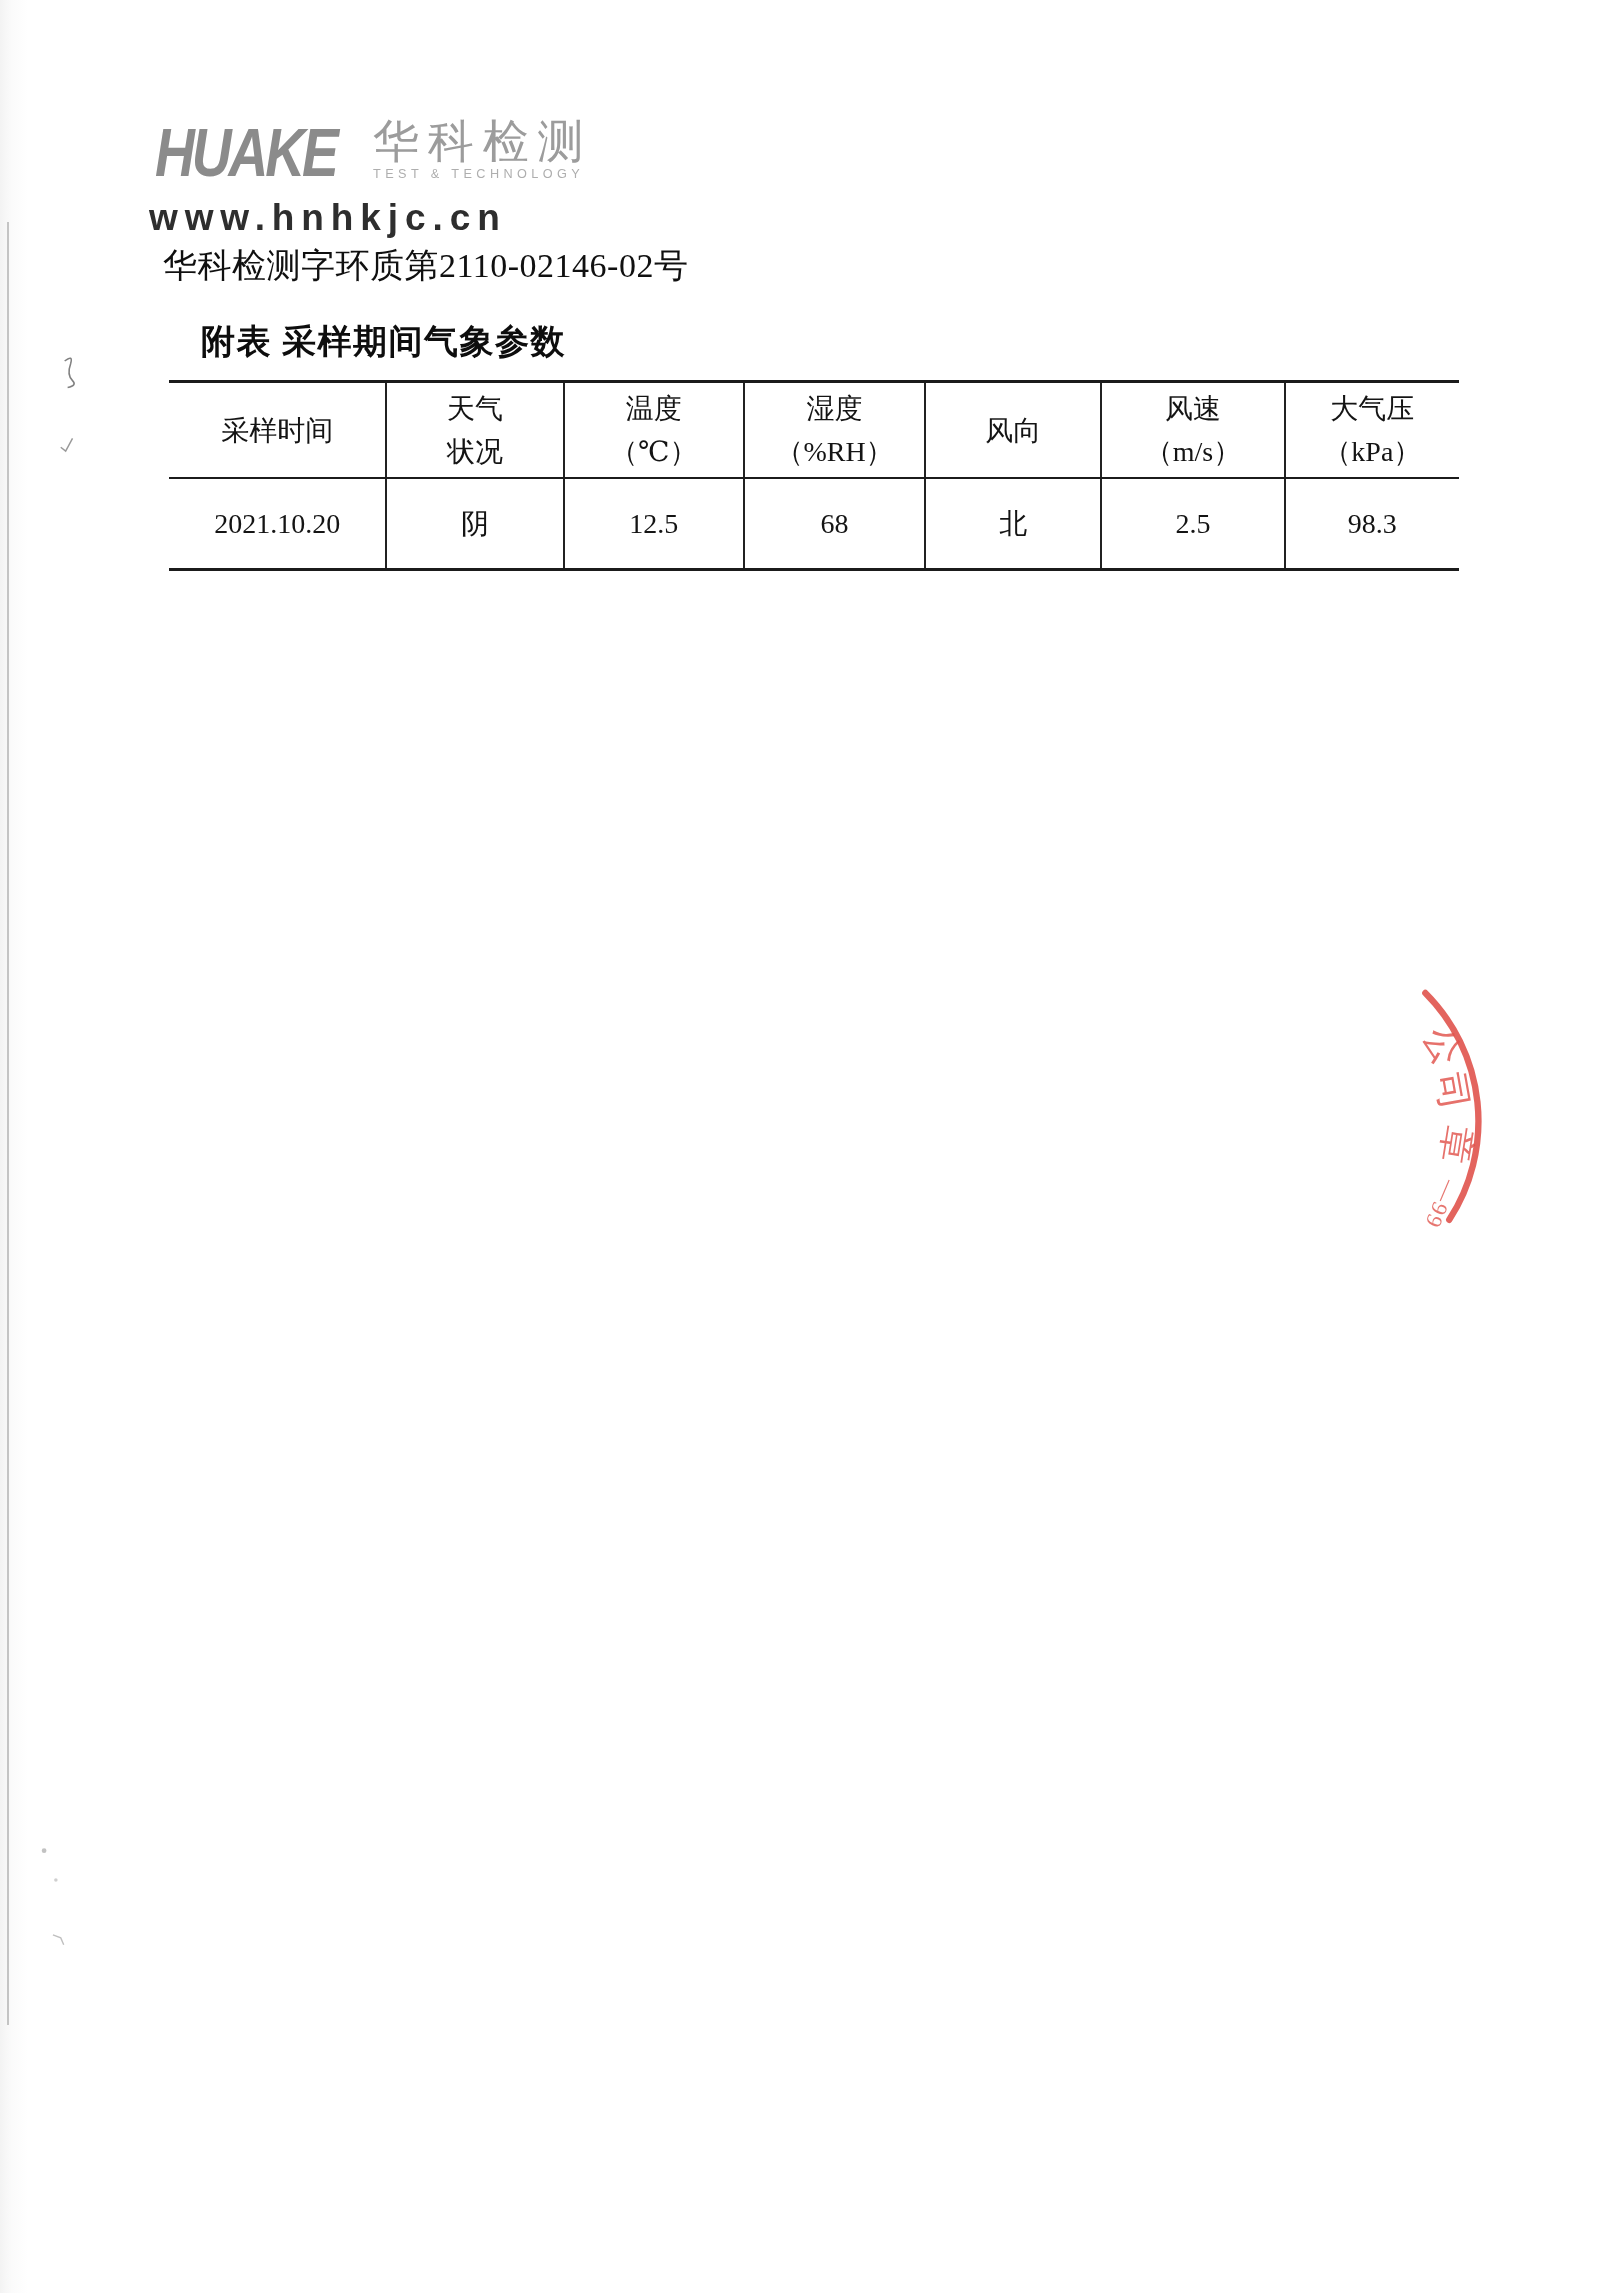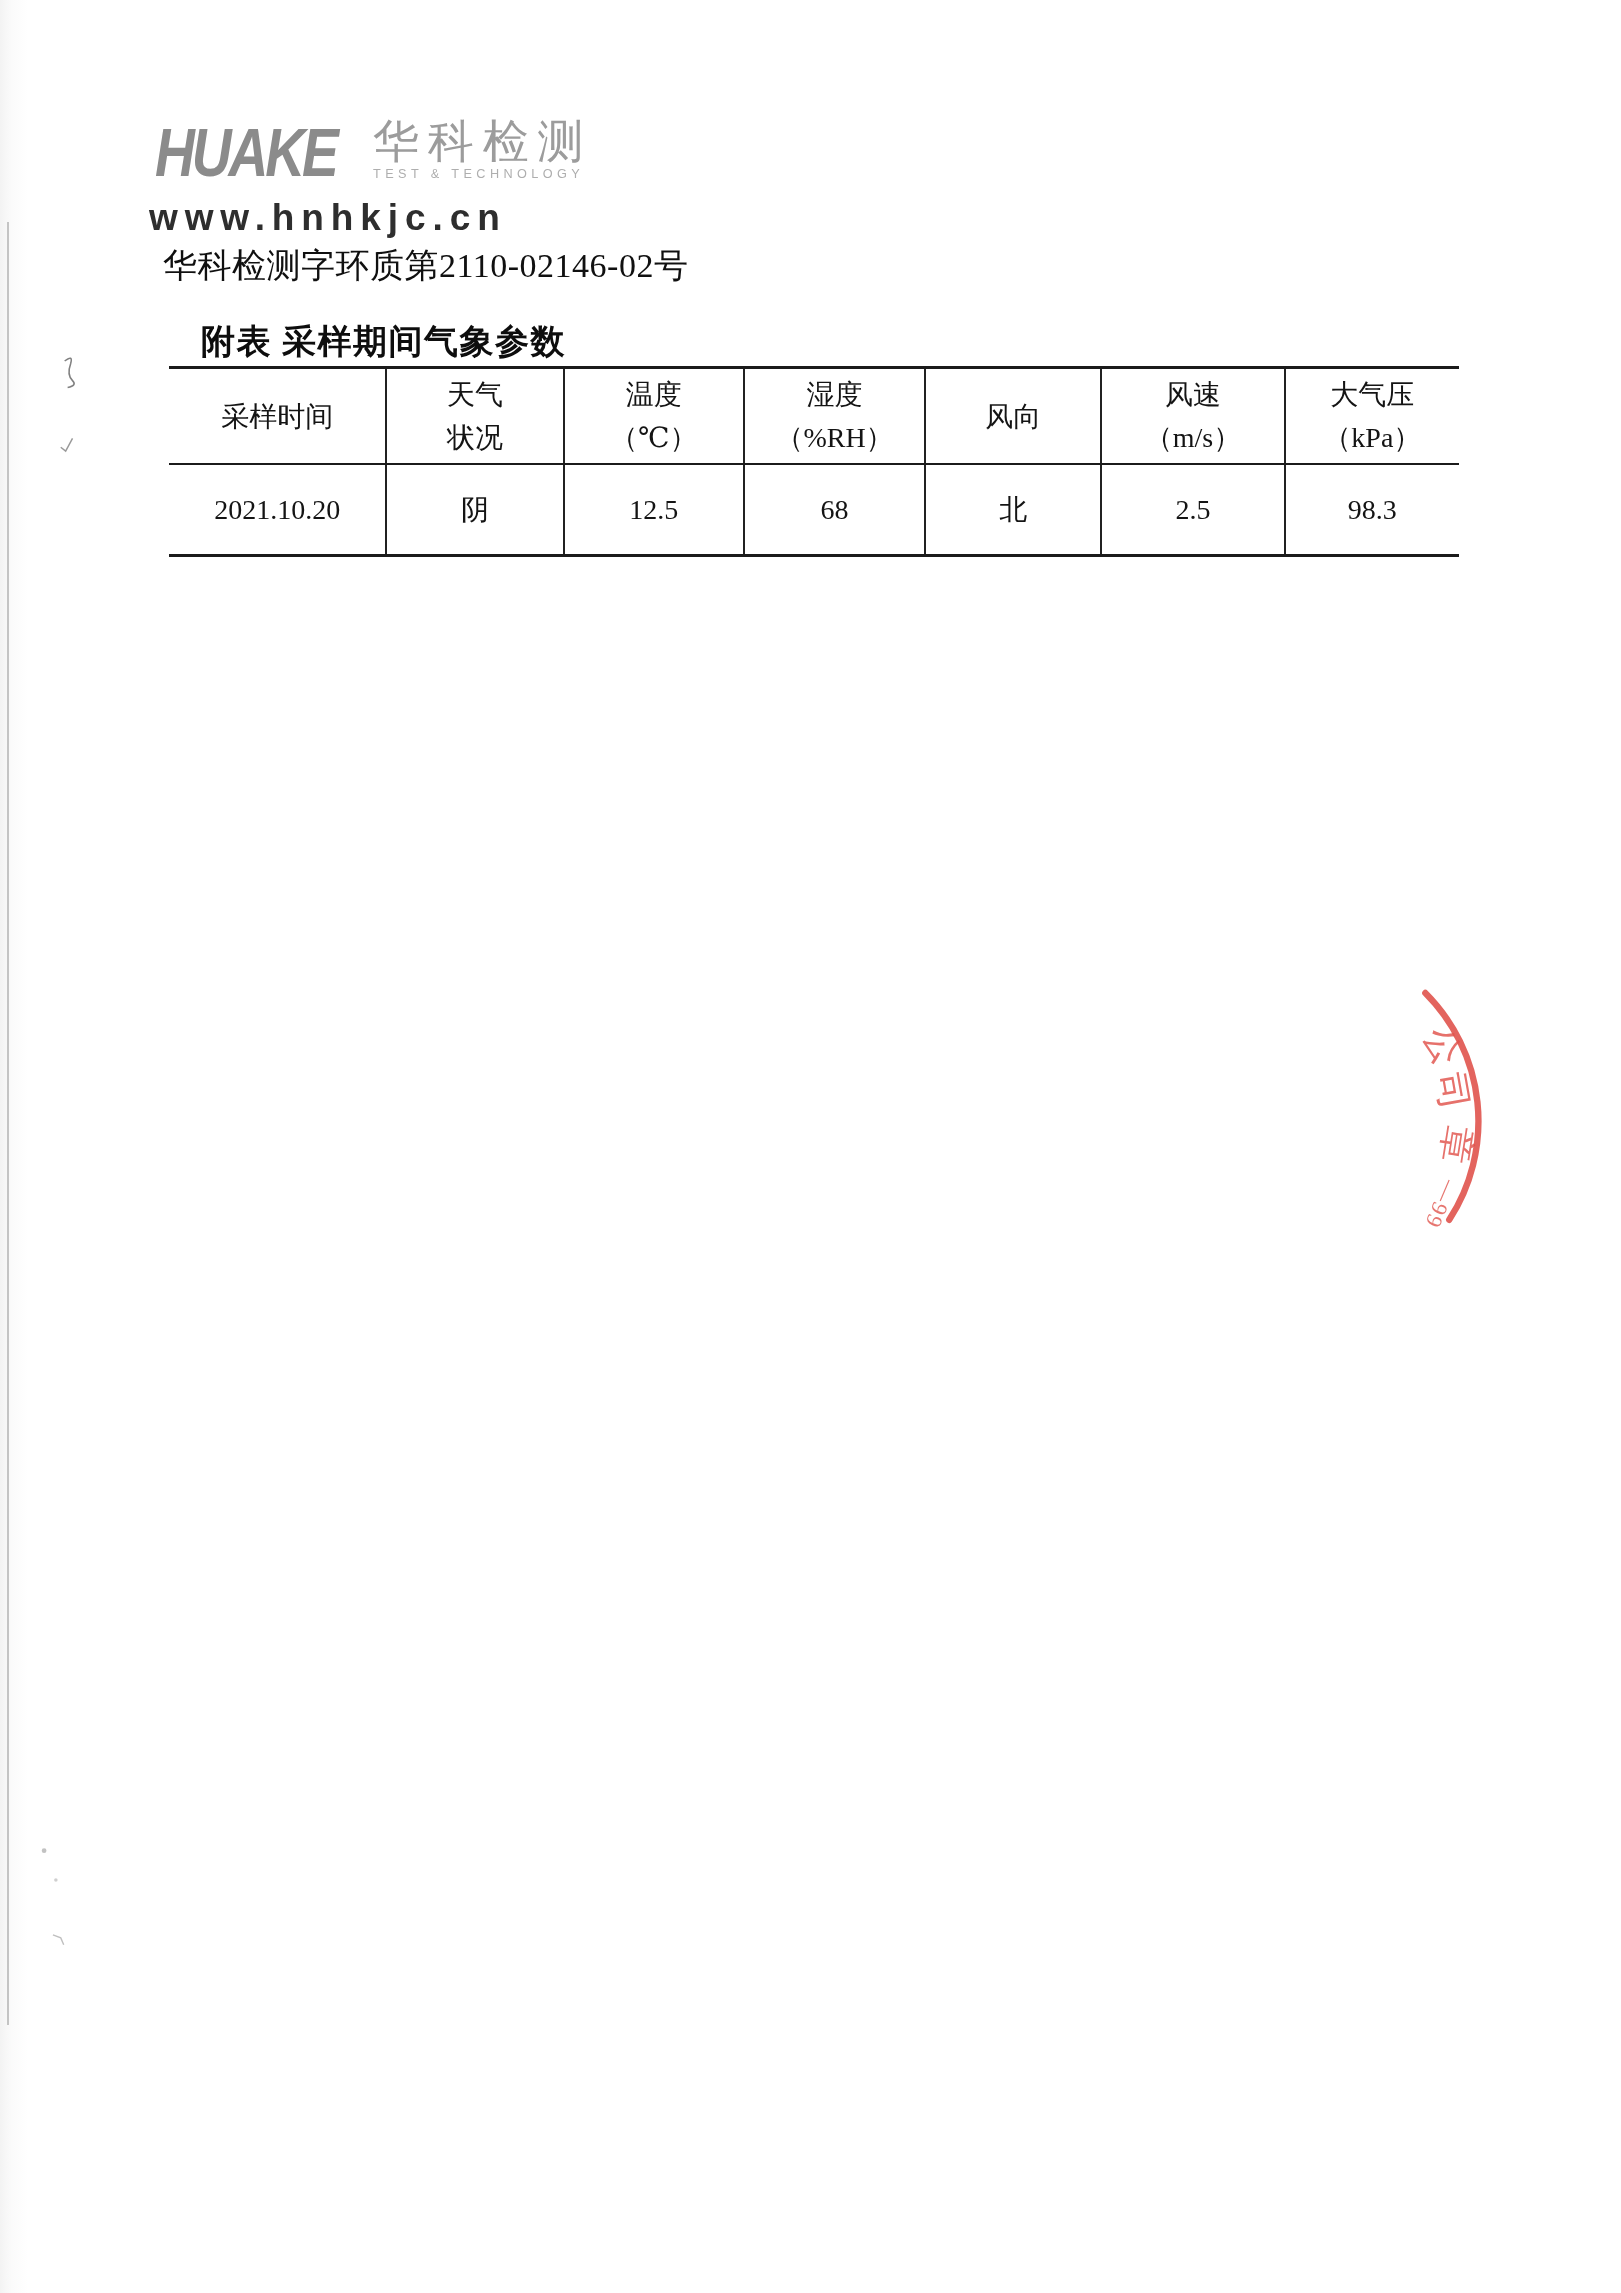--- a/index.html
+++ b/index.html
@@ -44,21 +44,21 @@
   .doc-number{
     position:absolute;left:16px;top:127px;
     font-size:34px;color:#101010;white-space:nowrap;letter-spacing:0.5px;
   }
   
   .sheet-title{
     position:absolute;left:201px;top:298px;
     font-size:34px;font-weight:700;color:#0d0d0d;letter-spacing:1.5px;white-space:nowrap;margin-top:21px;
   }
   
-  .met-table-wrap{position:absolute;left:169px;top:366px;width:1290px;}
+  .met-table-wrap{position:absolute;left:169px;top:380px;width:1290px;}
   table.met{
     width:1290px;border-collapse:collapse;table-layout:fixed;
     border-top:3.9px solid #1b1b1b;border-bottom:3.9px solid #1b1b1b;
   }
   table.met th,table.met td{
     padding:0;text-align:center;vertical-align:middle;
     font-weight:normal;color:#141414;font-size:28px;
     border-right:2px solid #212121;
   }
   table.met th:last-child,table.met td:last-child{border-right:none;}

